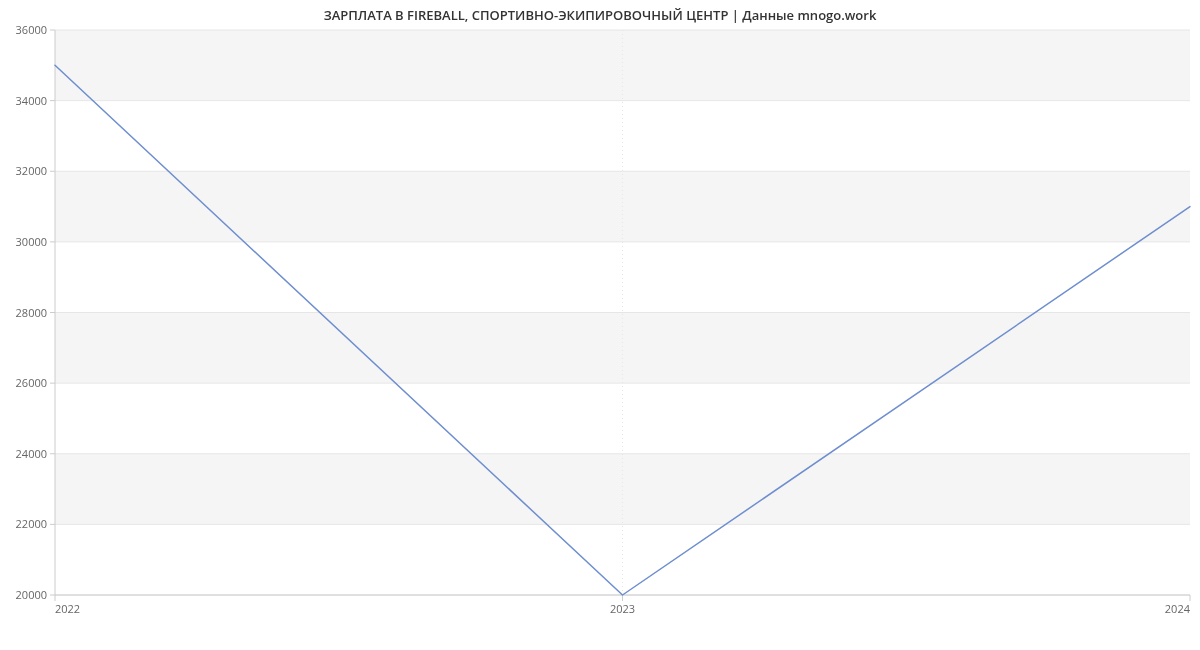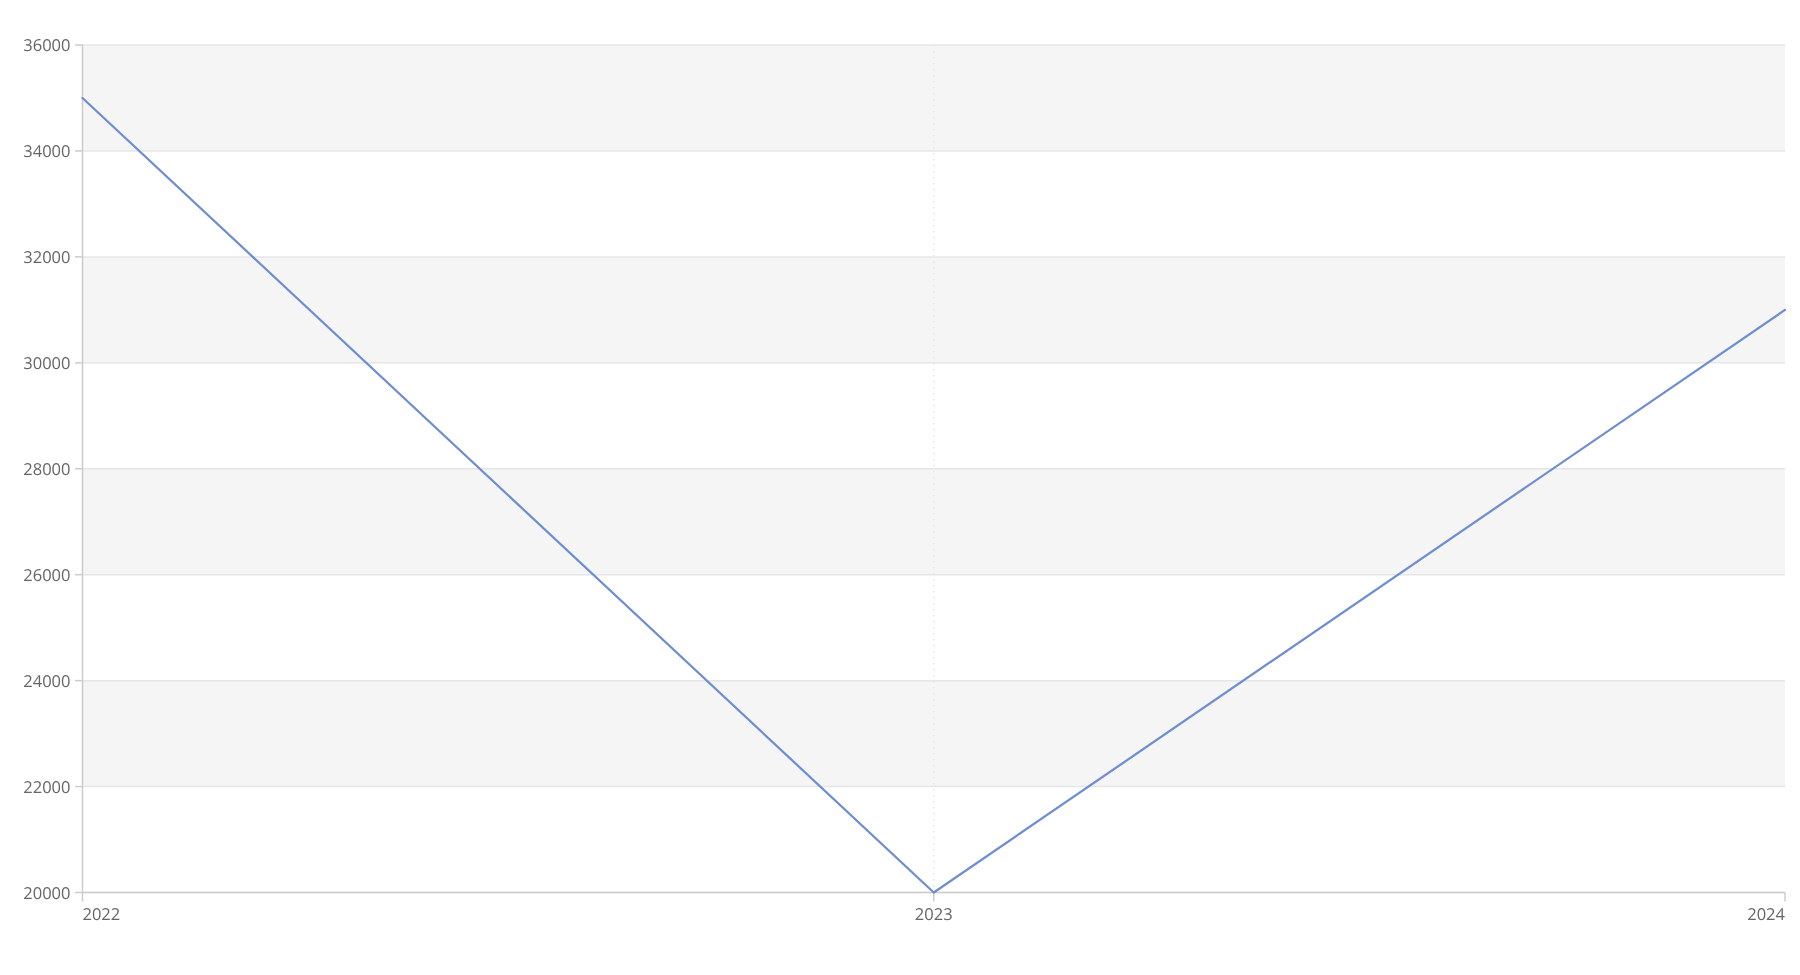--- a/index.html
+++ b/index.html
@@ -32,20 +32,21 @@
   .grid-top { stroke: #e6e6e6; stroke-width: 1; stroke-dasharray: 1 3; }
   .axis-line { stroke: #cccccc; stroke-width: 1; }
   .axis-tick { stroke: #cccccc; stroke-width: 1; }
   .axis-label { font-size: 11px; fill: #666666; }
   .series-line { fill: none; stroke: #6e8ecf; stroke-width: 1.5; stroke-linejoin: round; stroke-linecap: round; }
 </style>
 </head>
 <body>
 
 <div class="chart-wrap">
+  <div class="title">ЗАРПЛАТА В FIREBALL, СПОРТИВНО-ЭКИПИРОВОЧНЫЙ ЦЕНТР | Данные mnogo.work</div>
   <svg id="chart-svg" width="1200" height="650">
       <rect x="55" y="453.75" width="1135" height="70.625" class="band"></rect>
       <rect x="55" y="312.5" width="1135" height="70.625" class="band"></rect>
       <rect x="55" y="171.25" width="1135" height="70.625" class="band"></rect>
       <rect x="55" y="30" width="1135" height="70.625" class="band"></rect>
       <line x1="55" x2="1190" y1="595" y2="595" class="grid-bottom"></line>
       <line x1="55" x2="1190" y1="524.375" y2="524.375" class="grid-bottom"></line>
       <line x1="55" x2="1190" y1="453.75" y2="453.75" class="grid-bottom"></line>
       <line x1="55" x2="1190" y1="383.125" y2="383.125" class="grid-bottom"></line>
       <line x1="55" x2="1190" y1="312.5" y2="312.5" class="grid-bottom"></line>

